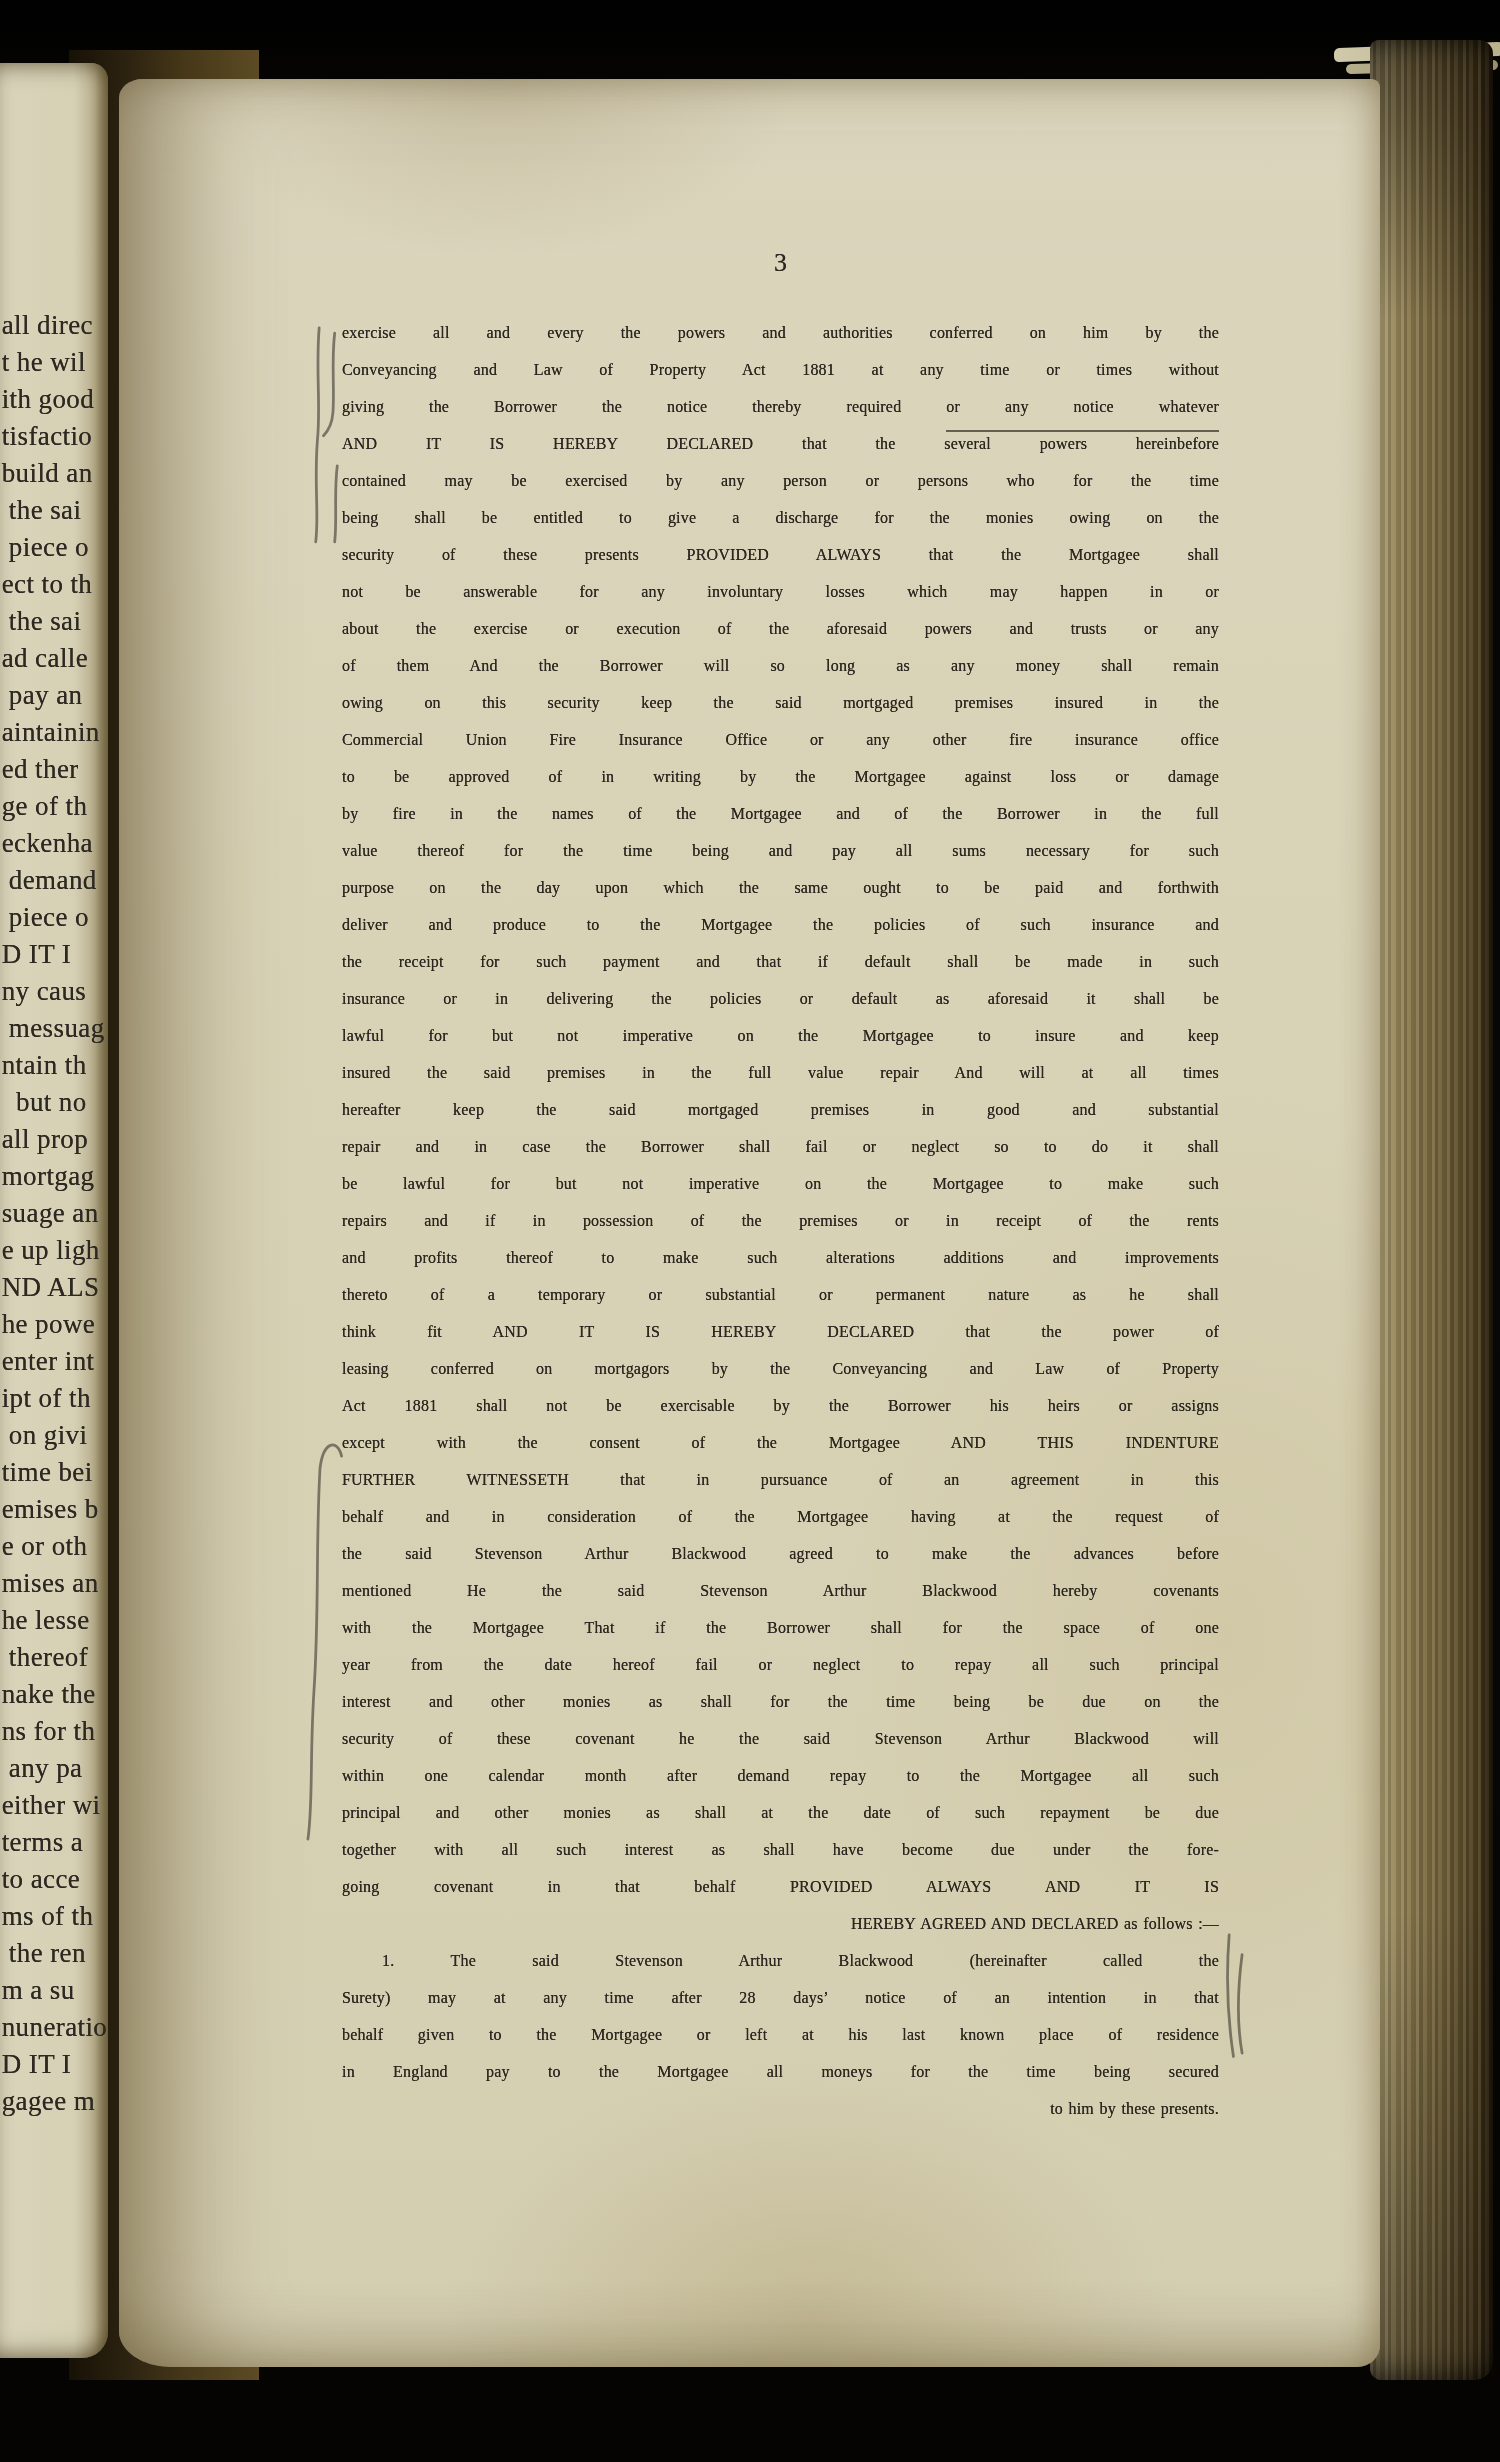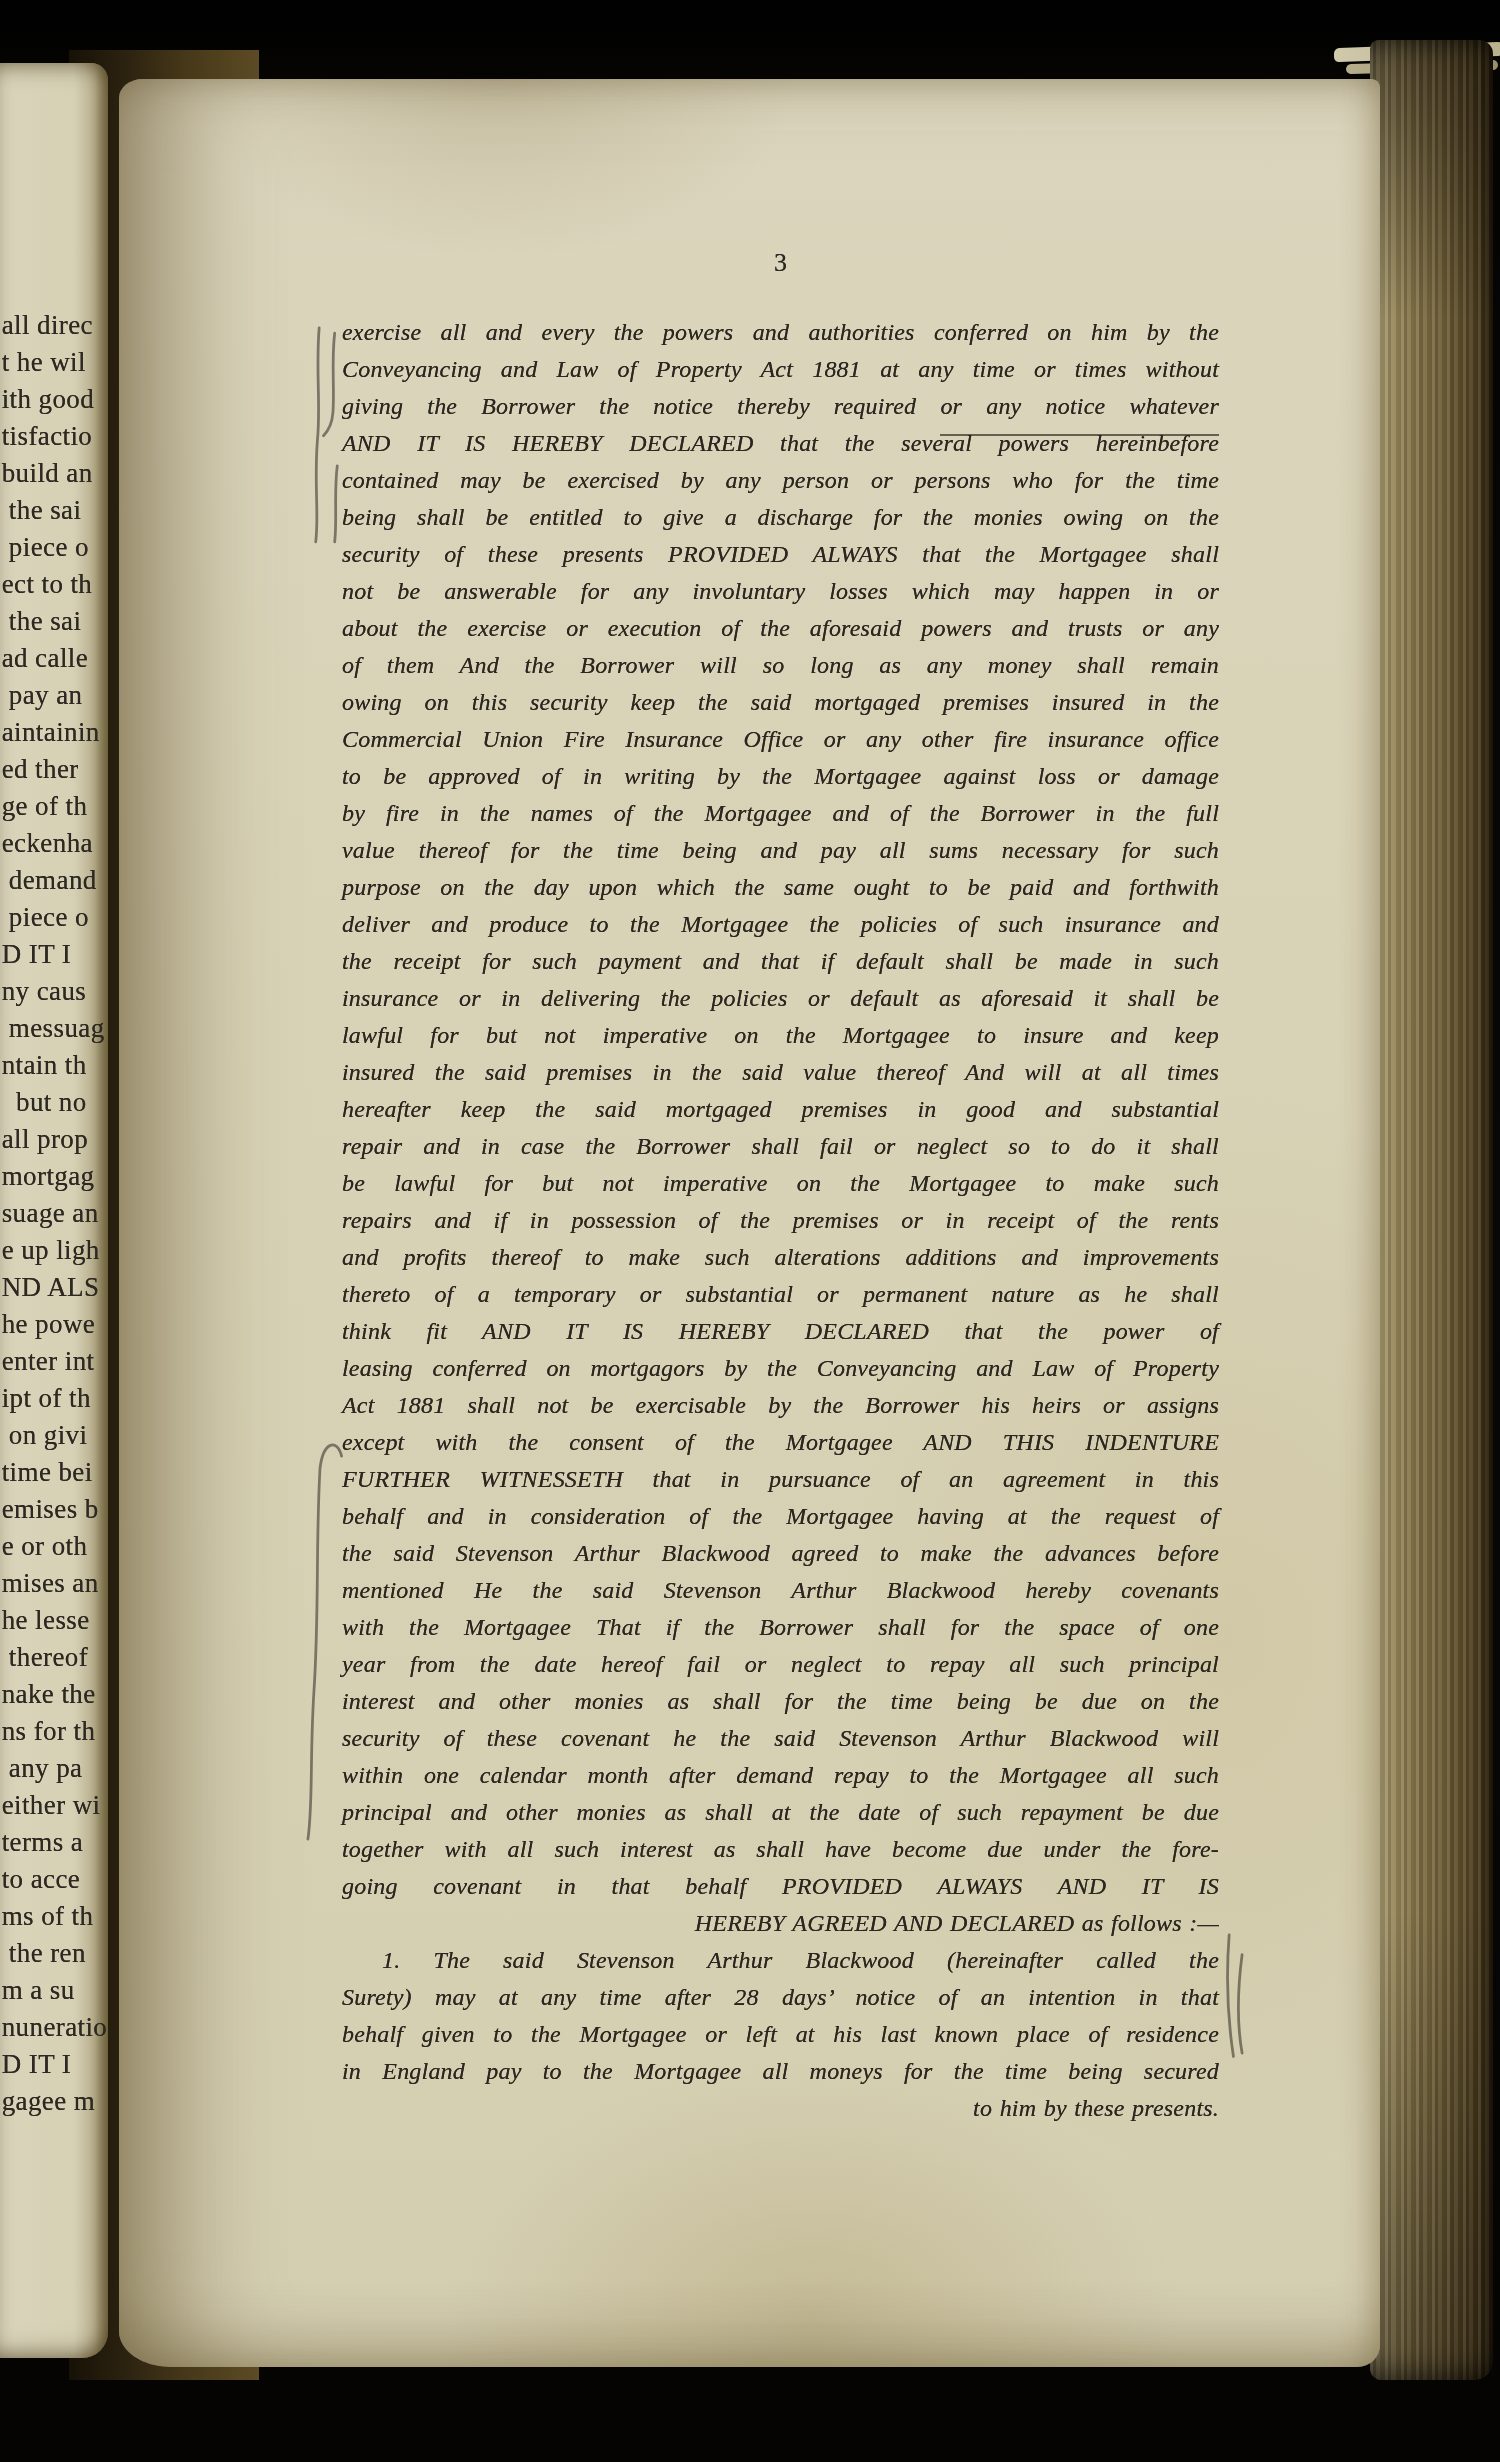--- a/index.html
+++ b/index.html
@@ -40,25 +40,24 @@
       inset -22.4px 0 31px -15.5px rgba(120,100,55,.38),
       inset 0 22.4px 40px -22.4px rgba(90,75,40,.35),
       inset 0 -47px 66px -36px rgba(100,85,45,.45);
   }
   .page-number{
     position:absolute;top:169px;left:223px;width:877px;text-align:center;
     font-size:26px;color:#2c2822;text-shadow:0 0 0.5px rgba(45,40,30,.85);
   }
   .text-block{position:absolute;top:235px;left:223px;width:877px;}
   .text-line{
-    height:37px;line-height:37px;font-size:24px;color:#2b2720;
+    height:37px;line-height:37px;font-size:16px;color:#2b2720;
     text-align:justify;text-align-last:justify;overflow:visible;
     letter-spacing:0.2px;word-spacing:1.3px;
     text-shadow:0 0 0.6px rgba(45,40,30,.9);
-    font-style:italic;
   }
   .text-line.no-justify{text-align:right;text-align-last:auto;}
   .text-line.indent{text-indent:40px;}
   .pencil-underline{
     border-bottom:2.6px solid rgba(72,66,52,.8);
     padding-bottom:15px;
   }
   
   .page-stack{
     position:absolute;left:1370px;top:40px;width:123px;height:2340px;
@@ -163,21 +162,21 @@
       <div class="text-line">owing on this security keep the said mortgaged premises insured in the</div>
       <div class="text-line">Commercial Union Fire Insurance Office or any other fire insurance office</div>
       <div class="text-line">to be approved of in writing by the Mortgagee against loss or damage</div>
       <div class="text-line">by fire in the names of the Mortgagee and of the Borrower in the full</div>
       <div class="text-line">value thereof for the time being and pay all sums necessary for such</div>
       <div class="text-line">purpose on the day upon which the same ought to be paid and forthwith</div>
       <div class="text-line">deliver and produce to the Mortgagee the policies of such insurance and</div>
       <div class="text-line">the receipt for such payment and that if default shall be made in such</div>
       <div class="text-line">insurance or in delivering the policies or default as aforesaid it shall be</div>
       <div class="text-line">lawful for but not imperative on the Mortgagee to insure and keep</div>
-      <div class="text-line">insured the said premises in the said value thereof  And will at all times</div>
+      <div class="text-line">insured the said premises in the full value repair  And will at all times</div>
       <div class="text-line">hereafter keep the said mortgaged premises in good and substantial</div>
       <div class="text-line">repair and in case the Borrower shall fail or neglect so to do it shall</div>
       <div class="text-line">be lawful for but not imperative on the Mortgagee to make such</div>
       <div class="text-line">repairs and if in possession of the premises or in receipt of the rents</div>
       <div class="text-line">and profits thereof to make such alterations additions and improvements</div>
       <div class="text-line">thereto of a temporary or substantial or permanent nature as he shall</div>
       <div class="text-line">think fit  AND IT IS HEREBY DECLARED that the power of</div>
       <div class="text-line">leasing conferred on mortgagors by the Conveyancing and Law of Property</div>
       <div class="text-line">Act 1881 shall not be exercisable by the Borrower his heirs or assigns</div>
       <div class="text-line">except with the consent of the Mortgagee  AND THIS INDENTURE</div>

